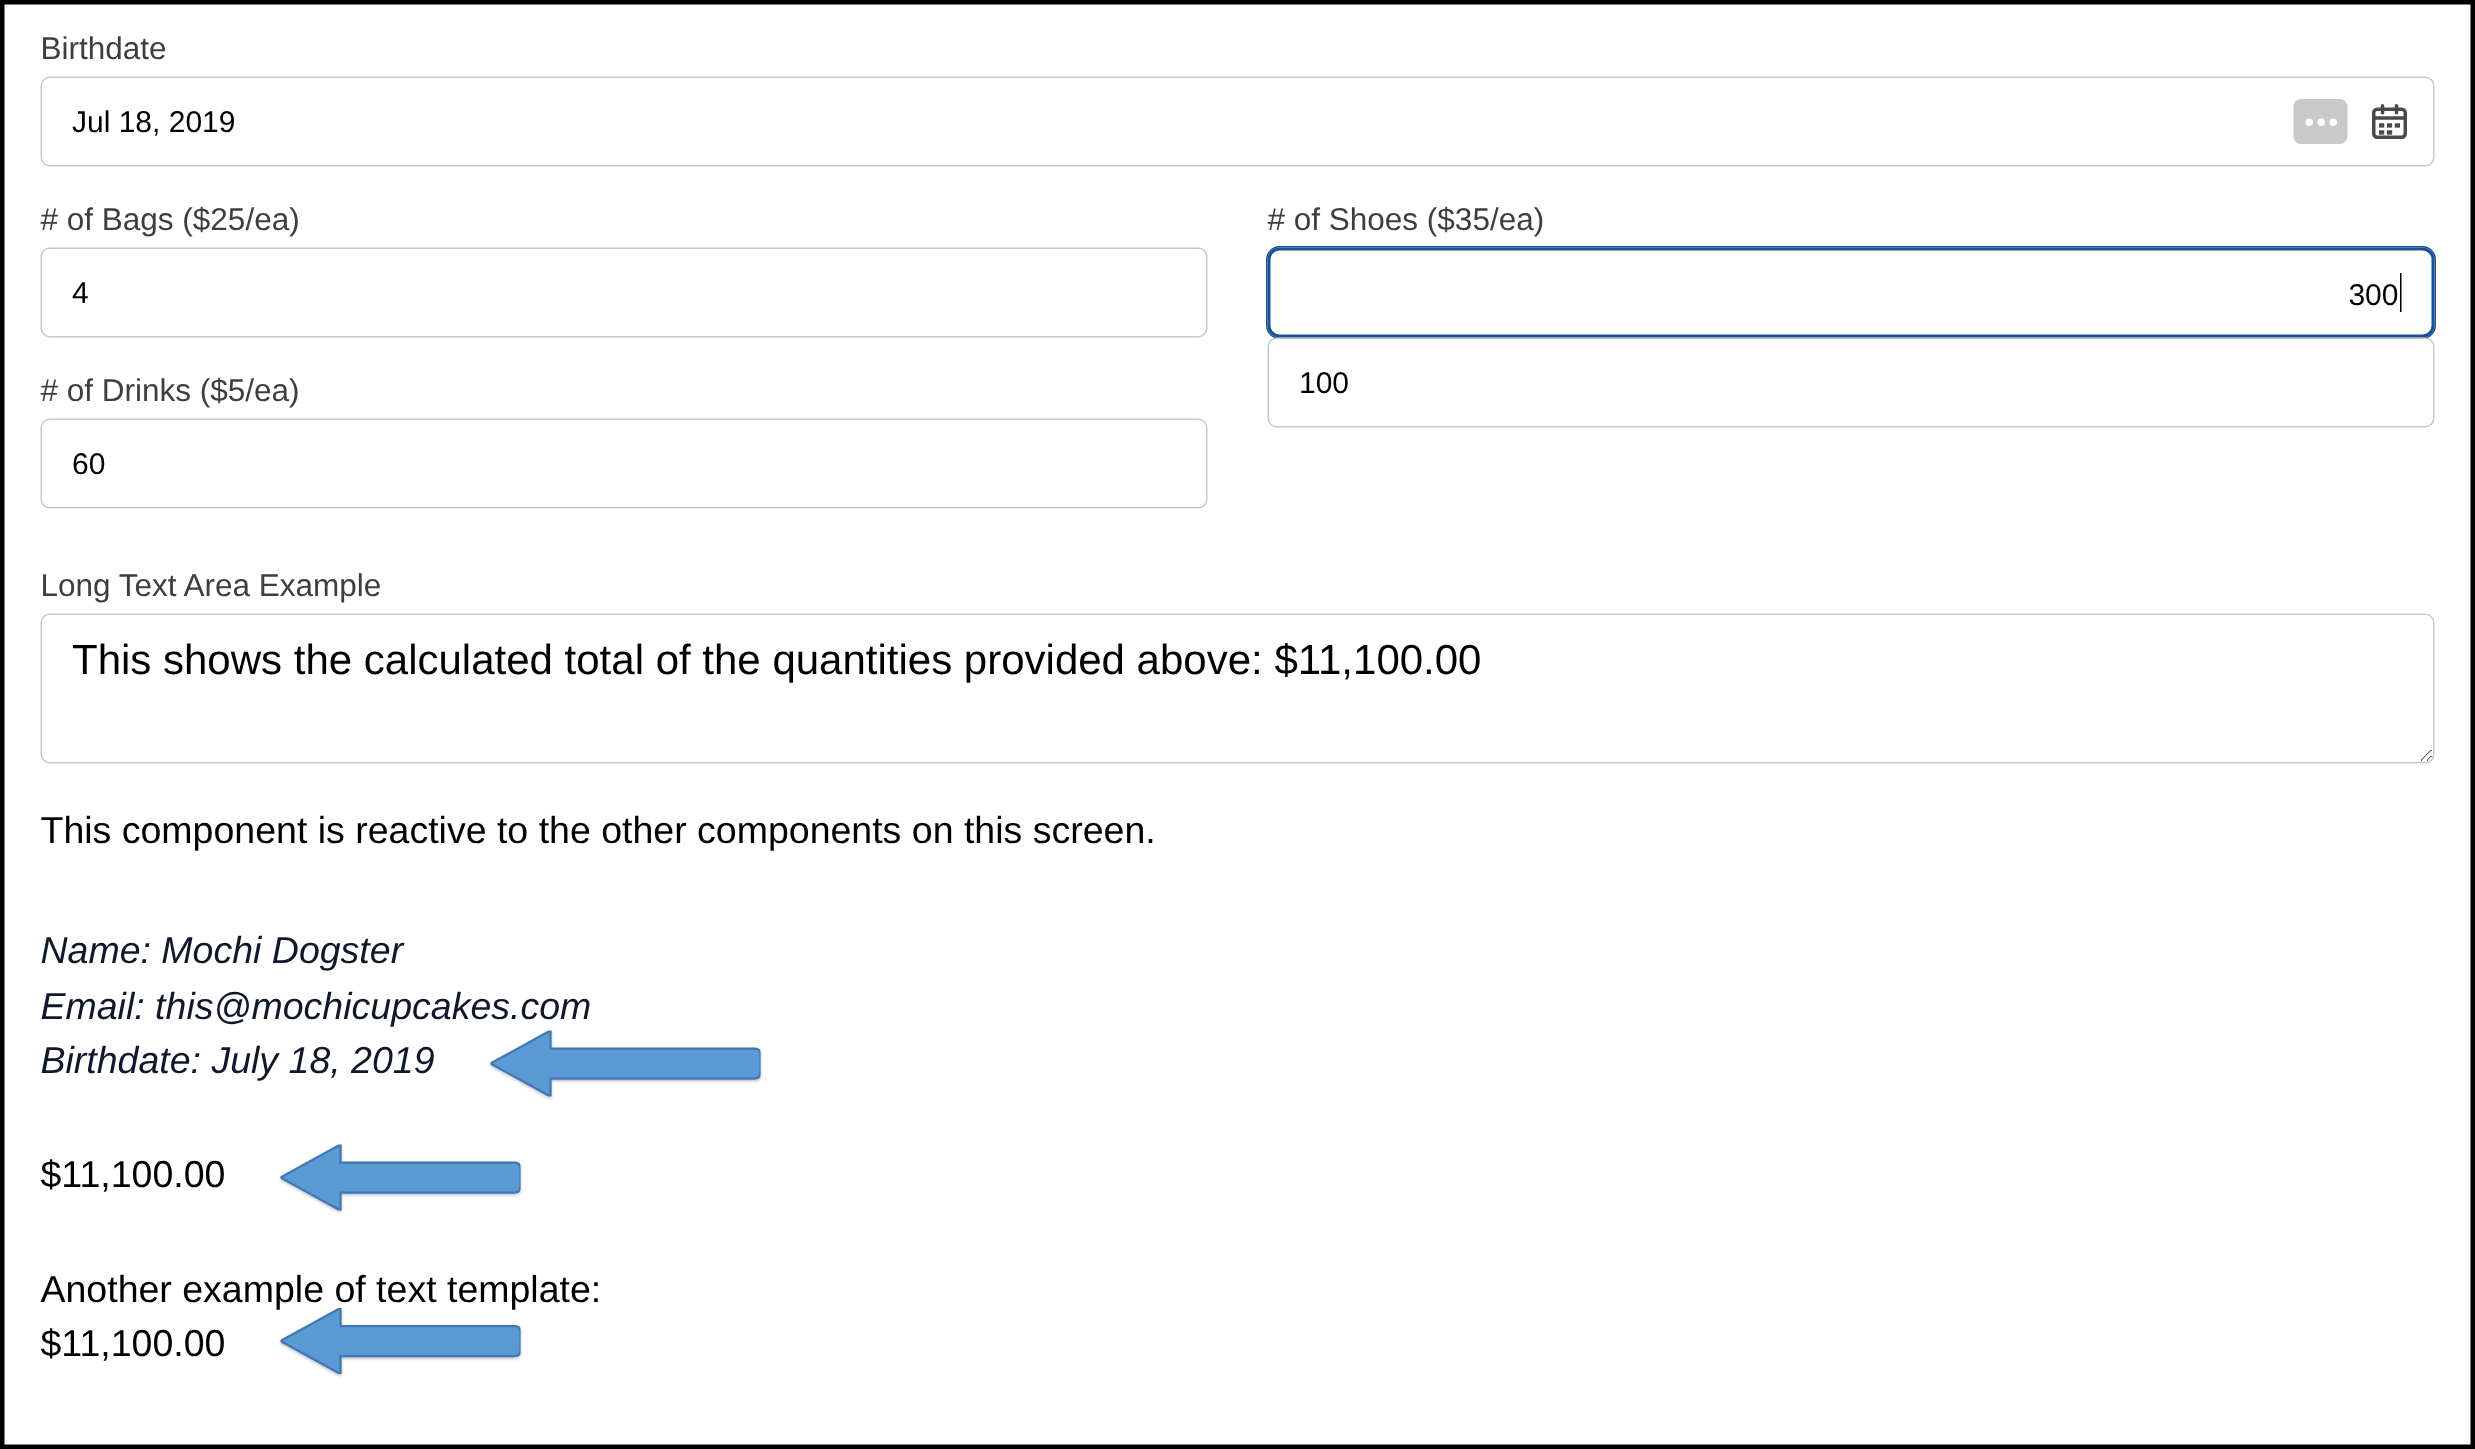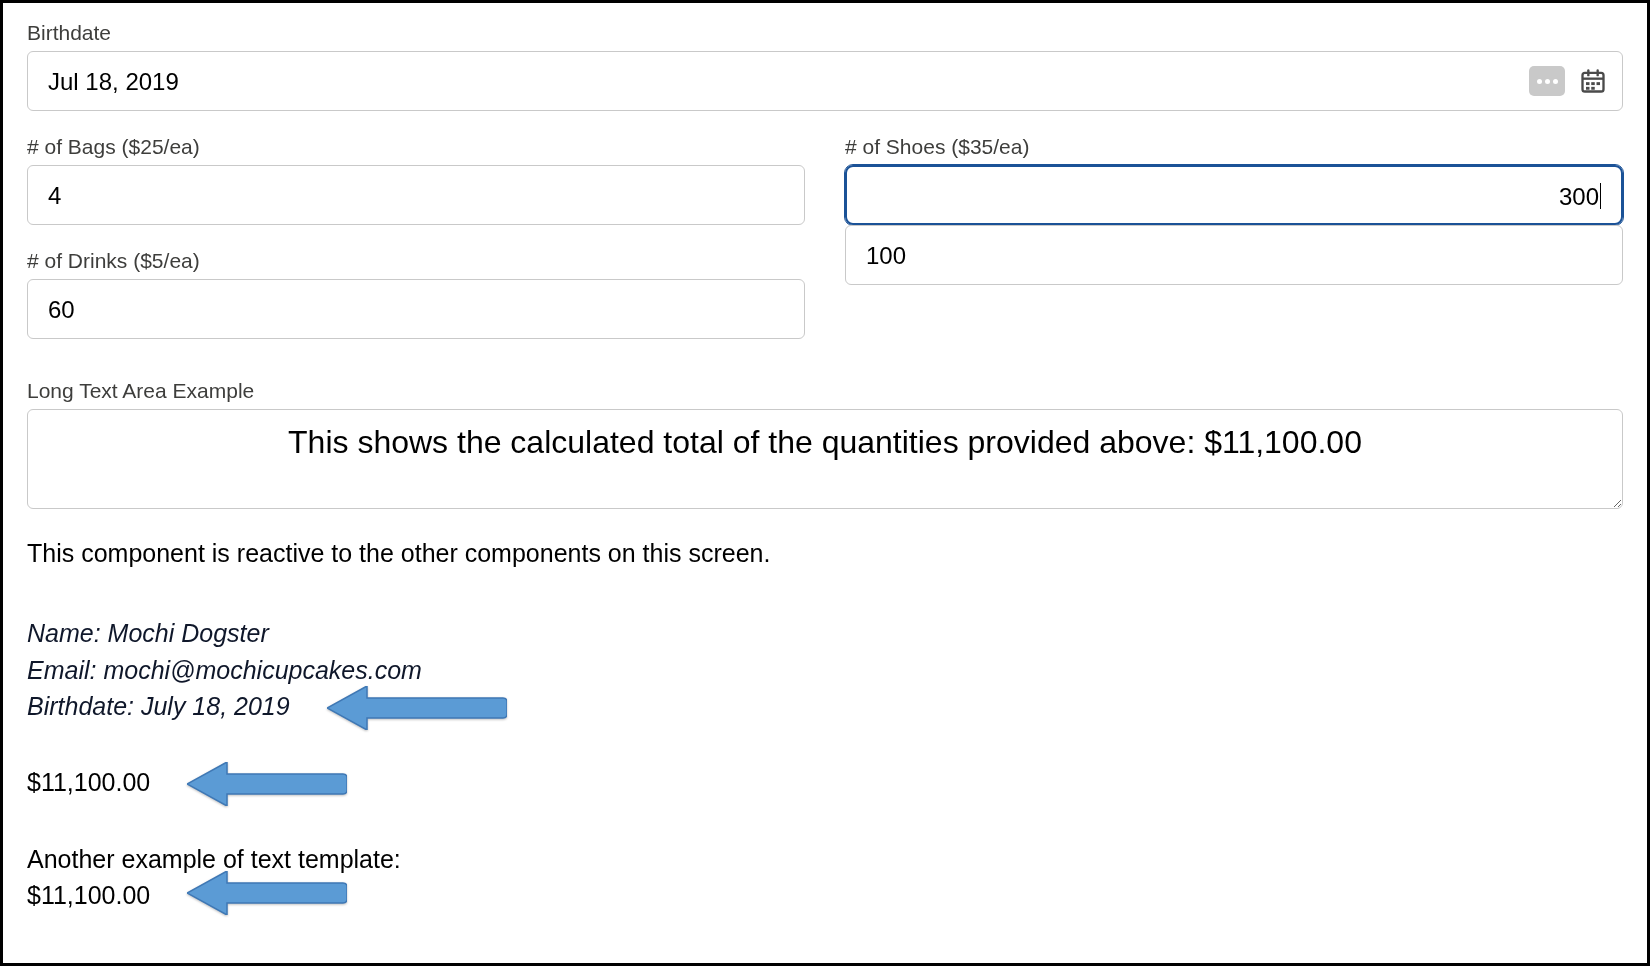--- a/index.html
+++ b/index.html
@@ -35,21 +35,21 @@
   .input-col {
     flex: 1;
     min-width: 0;
   }
   .text-input {
     width: 100%;
     height: 60px;
     border: 1px solid #c9c9c9;
     border-radius: 6px;
     padding: 0 20px;
-    font-size: 24px;
+    font-size: 20px;
     color: #000;
     background: #fff;
     line-height: 60px;
   }
   .text-input.focused {
     border: 2px solid #1b5297;
     outline: 1px solid #1b5297;
     border-radius: 8px;
     text-align: right;
   }
@@ -78,26 +78,25 @@
   .pill-icon .dot {
     width: 5px; height: 5px; border-radius: 50%; background: #fff;
   }
   .cal-icon svg { display:block; }
   .textarea {
     width: 100%;
     height: 100px;
     border: 1px solid #c9c9c9;
     border-radius: 6px;
     padding: 14px 20px;
-    font-size: 32px;
+    font-size: 28px;
     font-family: inherit;
     color: #000;
     background: #fff;
     resize: both;
-    text-align: center;
   }
   .body-text {
     font-size: 25px;
     color: #000;
     margin-top: 22px;
     line-height: 1.45;
   }
   .info-block {
     font-size: 25px;
     color: #0f172a;
@@ -189,21 +188,21 @@
 
   <label class="field-label" style="margin-top:40px;">Long Text Area Example</label>
   <div class="textarea-wrap">
     <textarea class="textarea" style="">This shows the calculated total of the quantities provided above: $11,100.00</textarea>
   </div>
 
   <div class="body-text">This component is reactive to the other components on this screen.</div>
 
   <div class="info-block">
     <div class="info-line">Name: Mochi Dogster</div>
-    <div class="info-line">Email: mochi@mochicupcakes.com</div>
+    <div class="info-line">Email: this@mochicupcakes.com</div>
     <div class="info-line">
       <span>Birthdate: July 18, 2019</span>
       <span class="arrow" style="left:300px; top:-2px;">
         <svg width="180" height="44" viewBox="0 0 180 44">
           <path d="M0 22 L40 0 L40 12 L176 12 Q180 12 180 16 L180 28 Q180 32 176 32 L40 32 L40 44 Z" fill="#5b9bd5" stroke="#3f78b5" stroke-width="1.5"></path>
         </svg>
       </span>
     </div>
   </div>
 

